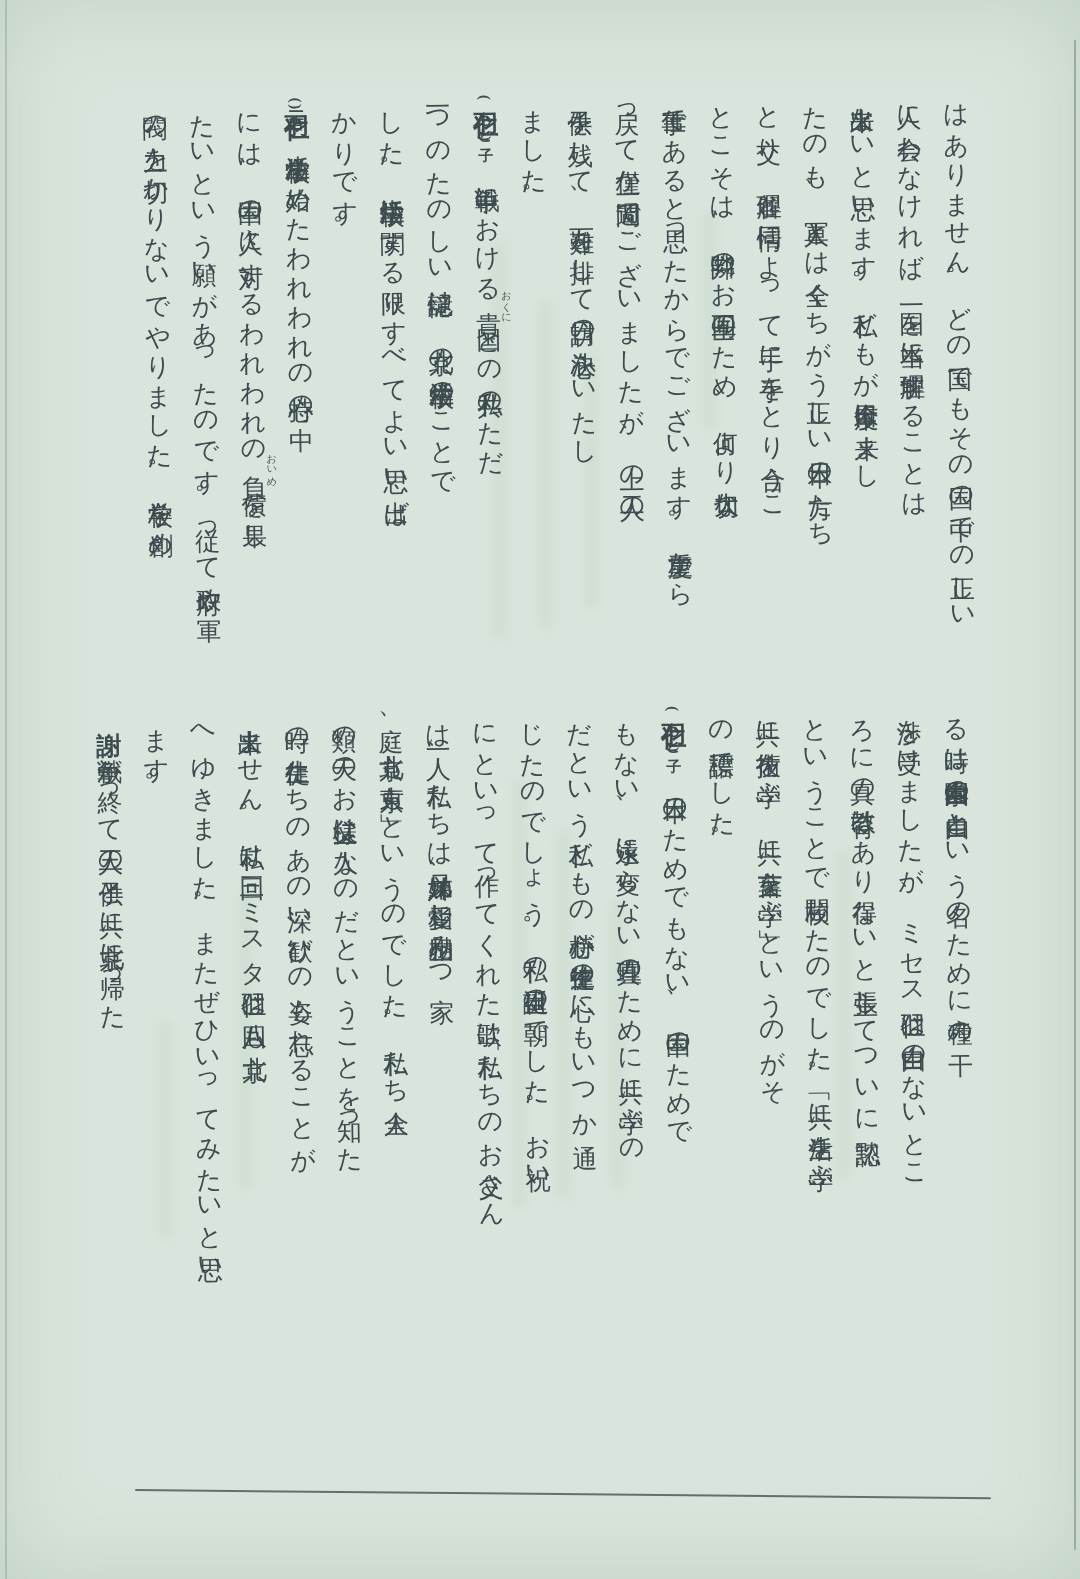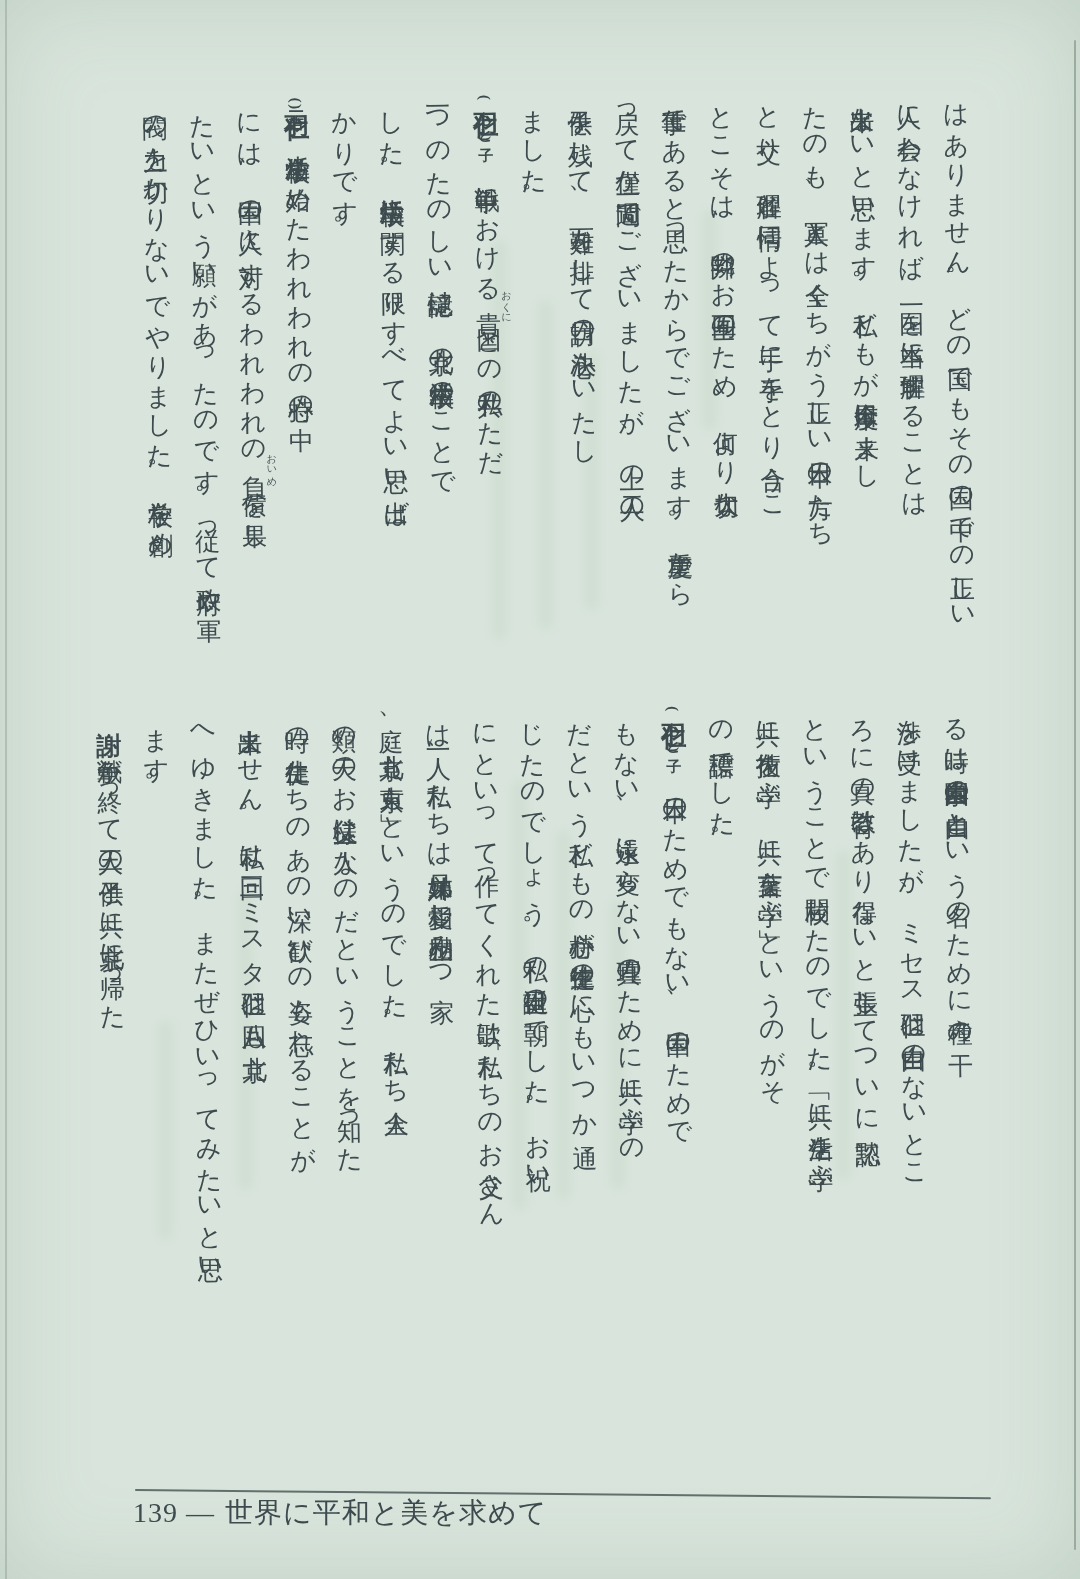--- a/index.html
+++ b/index.html
@@ -146,17 +146,14 @@
       <p class="line"><span class="text">は一人、私たちは兄弟姉妹、相愛し相励み一つ家</span></p>
       <p class="line"><span class="text">庭、北京も東京も」というのでした。私たち全人</span></p>
       <p class="line"><span class="text">類の天のお父様は一人なのだということを知った</span></p>
       <p class="line"><span class="text">時の生徒たちのあの深い歓びの姿も忘れることが</span></p>
       <p class="line"><span class="text">出来ません。私は三回、ミスタ羽仁は八回も北京</span></p>
       <p class="line"><span class="text">へゆきました。またぜひいってみたいと思います。</span></p>
       <p class="line"><span class="speaker">謝</span><span class="text">　戦争が終って三人の子供と共に北京に帰った</span></p>
     </div>
 
   <div class="footer-rule"></div>
-  <div class="footer-text">
-    <span>139</span><span class="sep">―</span><span>世界に平和と美を求めて</span>
-  </div>
 
 </div>
 
 </body></html>

